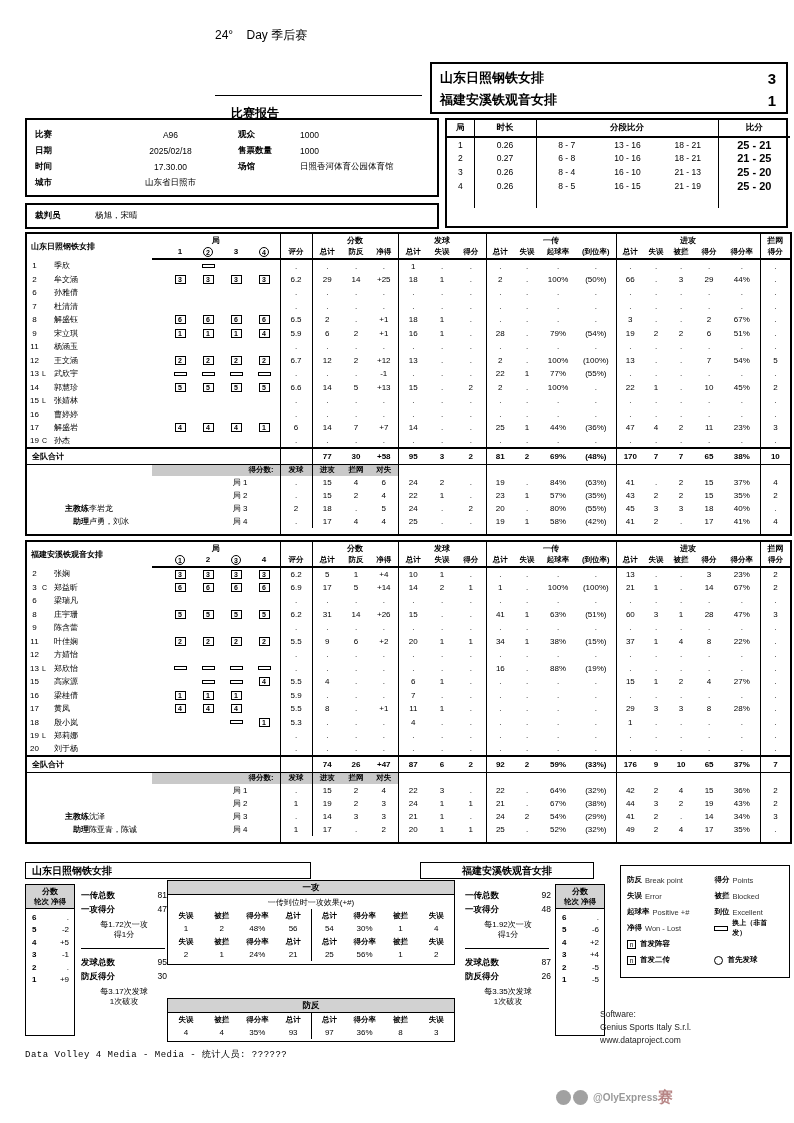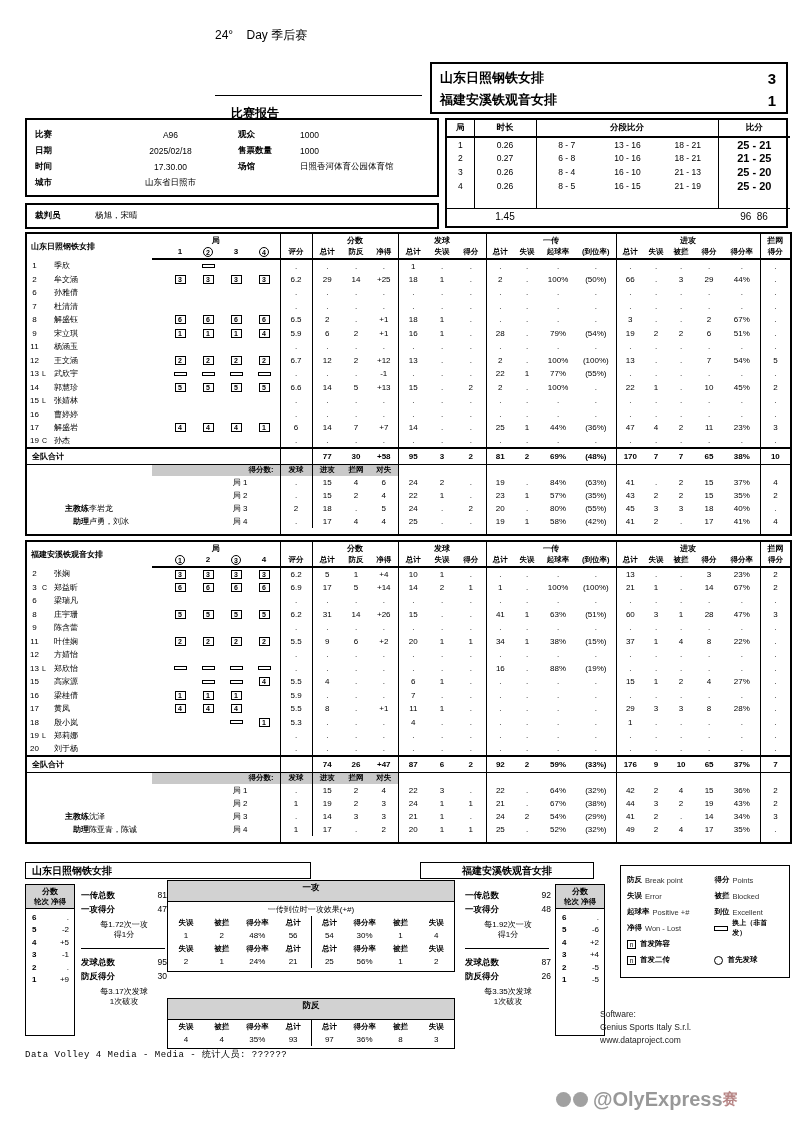--- a/index.html
+++ b/index.html
@@ -75,39 +75,39 @@
   .rot-head { background:#d2d2d2; border-bottom:1.5px solid #000; text-align:center; font-weight:bold; padding:1px 0; }
   .rot-head .a { font-size:8px; } .rot-head .b { font-size:7.5px; }
   .rrow { display:flex; justify-content:space-between; padding:3.5px 5px 0 6px; }
   .rrow .rn { font-weight:bold; }
   .sum-block { font-size:8.5px; }
   .sum-row { display:flex; justify-content:space-between; height:14px; }
   .sum-row .lbl { font-weight:bold; }
   .sum-note { text-align:center; font-size:8px; margin-top:2px; line-height:10px; }
   .sum-div { border-top:1.5px solid #000; margin:8px 2px 8px 0; }
   .cbox { border:1.5px solid #000; width:288px; }
-  .ctitle { background:#d2d2d2; font-weight:bold; font-size:8.5px; text-align:center; height:21px; border-bottom:1px solid #000; line-height:13px; }
+  .ctitle { background:#d2d2d2; font-weight:bold; font-size:8.5px; text-align:center; height:14px; border-bottom:1px solid #000; line-height:13px; }
   .csub { text-align:center; font-size:8px; height:14px; line-height:16px; }
   .crow { display:flex; }
   .crow span { width:12.5%; text-align:center; font-size:8px; height:13px; line-height:13px; }
   .crow.hd span { font-weight:bold; font-size:7.5px; }
   .crow span:nth-child(5) { border-left:1px solid #000; }
   .legend { border:1.5px solid #000; width:170px; height:113px; font-size:7.5px; padding:6px 5px 0 6px; display:flex; }
   .lcol { display:flex; flex-direction:column; }
   .lrow { display:flex; align-items:center; height:16px; }
   .lrow .zh { font-weight:bold; margin-right:3px; }
   .lrow .en { color:#333; }
   .nbox { border:1px solid #000; width:9px; height:9px; font-size:6.5px; text-align:center; line-height:8px; margin-right:4px; }
   .dashico { border:1px solid #000; width:14px; height:5px; margin-right:4px; }
   .circico { border:1px solid #000; border-radius:50%; width:9px; height:9px; margin-right:4px; }
   .software { font-size:8.5px; line-height:13px; color:#222; }
   .footer { font-family:"Liberation Mono","DejaVu Sans Mono",monospace; font-size:9px; letter-spacing:.5px; }
   .watermark { display:flex; align-items:center; opacity:.55; }
   .wm-ic { width:15px; height:15px; border-radius:50%; background:#555; margin-right:2px; }
-  .wm-text { font-size:20px; font-weight:bold; color:#444; margin-left:3px; }
+  .wm-text { font-size:10px; font-weight:bold; color:#444; margin-left:3px; }
   .wm-suffix { font-size:15px; font-weight:bold; color:#7a1f1f; }
 </style>
 </head>
 <body>
 
 <div class="page">
 
   <div class="abs" style="left:215px; top:14px;">
     <div class="subtitle">24°    Day 季后赛</div>
   </div>
@@ -227,26 +227,20 @@
           </tr>
 
         <tr style="height:15px;">
             <td></td>
             <td class="bl"></td>
             <td class="bl"></td>
             <td></td>
             <td></td>
             <td class="bl"></td>
           </tr>
-        <tr class="set-total">
-          <td></td>
-          <td>1.45</td>
-          <td colspan="3"></td>
-          <td class="pre">96  86</td>
-        </tr>
       </tbody>
     </table>
   </div>
 
   <div class="abs" style="left:25px; top:232px;">
     <table class="stat-table">
       <colgroup>
           <col style="width:16px">
           <col style="width:12px">
           <col style="width:98px">

